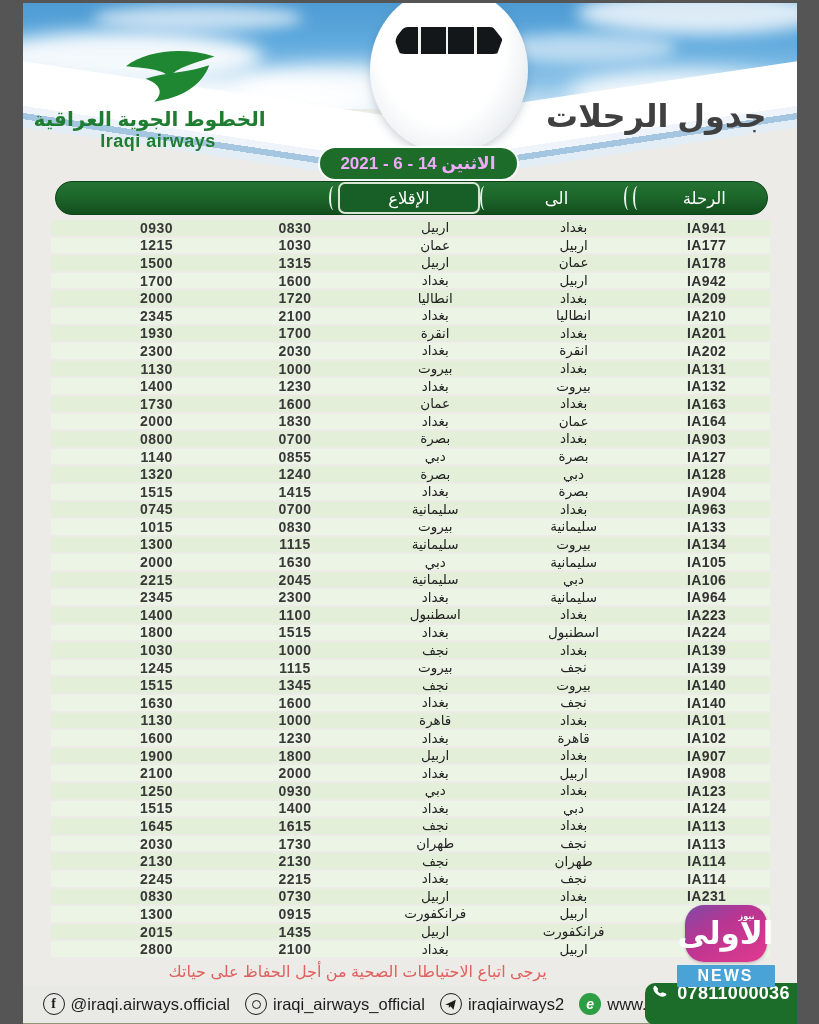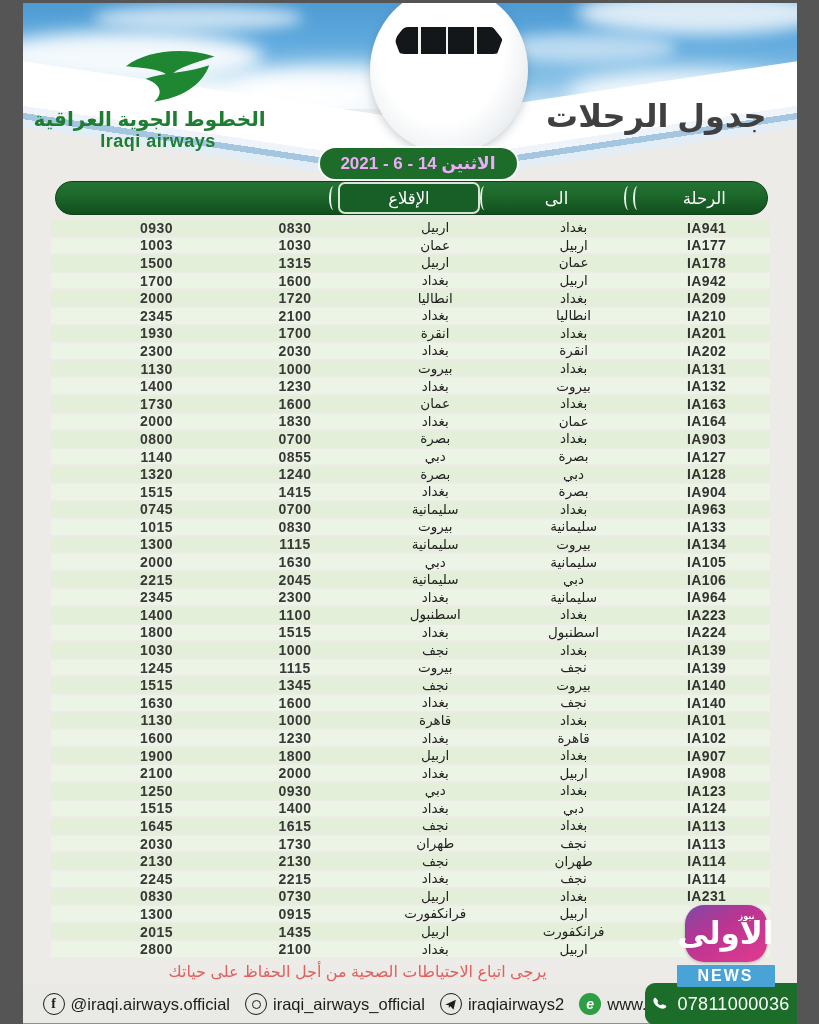--- a/index.html
+++ b/index.html
@@ -94,22 +94,22 @@
   .social{ display:flex; align-items:center; gap:6px; white-space:nowrap; }
   .ic-circle{ width:22px; height:22px; border:1.7px solid #1d1d1b; border-radius:50%; flex:0 0 auto;
               display:flex; align-items:center; justify-content:center; }
   .fb-glyph{ font-size:14px; font-weight:bold; font-family:"Liberation Serif",serif; }
   .ig-dot{ width:9px; height:9px; border:1.7px solid #1d1d1b; border-radius:50%; }
   .ic-web{ width:22px; height:22px; border-radius:50%; background:#2d9e43; color:#fff; flex:0 0 auto;
            display:flex; align-items:center; justify-content:center;
            font-size:14px; font-weight:bold; font-style:italic; }
   .phone-block{ position:absolute; right:0; top:-2px; bottom:-2px; width:152px;
                 background:#1c6c2a; border-radius:10px 0 0 10px; color:#fff;
-                display:flex; align-items:center; justify-content:center; gap:7px;
-                font-size:18px; font-weight:normal; letter-spacing:.3px; }
+                display:flex; align-items:flex-start; justify-content:center; gap:7px;
+                font-size:18px; font-weight:bold; letter-spacing:.3px; }
 </style>
 </head>
 <body>
 
 <div class="poster">
 
   <div class="sky">
     <div class="cloud c1"></div>
     <div class="cloud c2"></div>
     <div class="cloud c3"></div>
@@ -153,21 +153,21 @@
       <div class="c cell-to">اربيل</div>
       <div class="c cell-dep">0830</div>
       <div class="c cell-arr">0930</div>
     </div>
 
     <div class="row">
       <div class="c cell-flight">IA177</div>
       <div class="c cell-from">اربيل</div>
       <div class="c cell-to">عمان</div>
       <div class="c cell-dep">1030</div>
-      <div class="c cell-arr">1003</div>
+      <div class="c cell-arr">1215</div>
     </div>
 
     <div class="row">
       <div class="c cell-flight">IA178</div>
       <div class="c cell-from">عمان</div>
       <div class="c cell-to">اربيل</div>
       <div class="c cell-dep">1315</div>
       <div class="c cell-arr">1500</div>
     </div>
 

